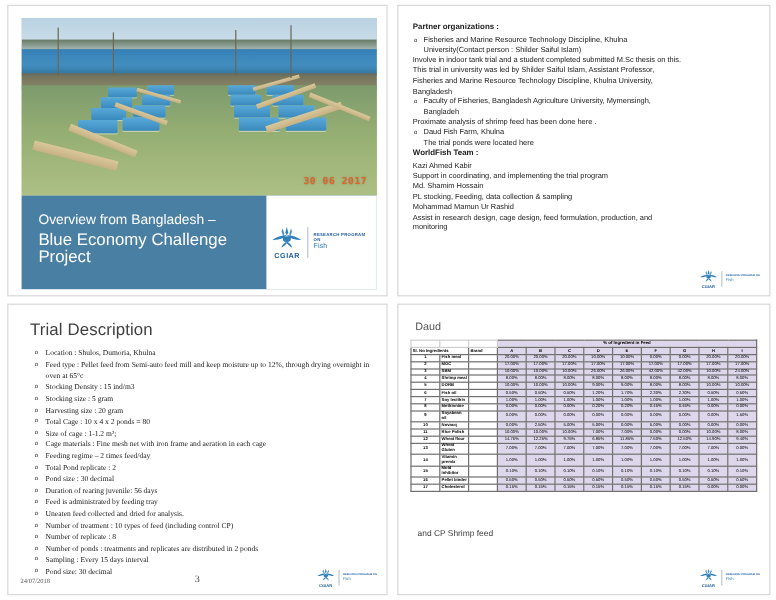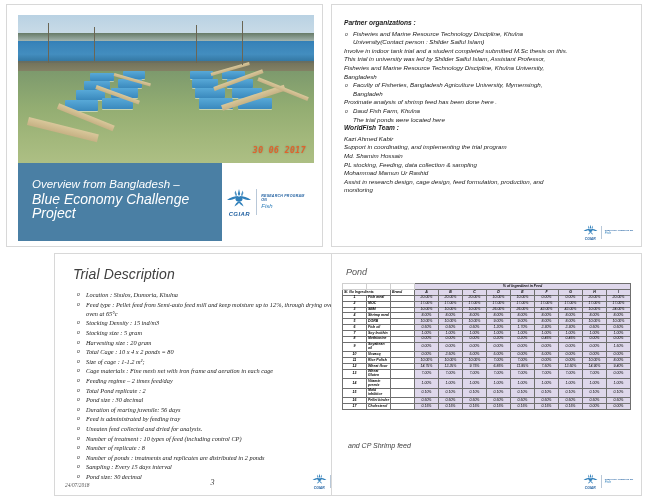--- a/index.html
+++ b/index.html
@@ -7,21 +7,20 @@
     margin: 0; padding: 0;
     width: 647px; height: 500px;
     background: #ffffff;
     font-family: "Liberation Sans", sans-serif;
     overflow: hidden;
   }
   #page {
     position: relative;
     width: 647px; height: 500px;
     background: #ffffff;
-    font-style: italic;
   }
   .slide {
     position: absolute;
     background: #ffffff;
     border: 1px solid #d8d8d8;
     overflow: hidden;
   }
   
   #slide-title { left: 6px; top: 4px; width: 317px; height: 243px; }
   .photo {
@@ -84,21 +83,21 @@
   .partners-body .bullet { padding-left:9px; position:relative; }
   .partners-body .bullet::before {
     content:"o"; position:absolute; left:1px; top:0; font-size:5px;
   }
   .partners-body .plain { padding-left:0; }
   .partners-body .indent { padding-left:9px; }
   .cgiar-corner {
     position:absolute; right:8px; bottom:5px; display:flex; align-items:center; gap:3px;
   }
   
-  #slide-trial { left: 6px; top: 253px; width: 317px; height: 243px; margin-left: 48px; }
+  #slide-trial { left: 6px; top: 253px; width: 317px; height: 243px; }
   .trial-title {
     padding: 12px 0 0 18px; font-size:14px; color:#404040; letter-spacing:.1px;
   }
   .trial-list {
     margin: 8px 0 0 0; padding: 0 10px 0 22px; list-style:none;
     font-family:"Liberation Serif", serif;
     font-size:6.3px; line-height:9.2px; color:#1a1a1a;
   }
   .trial-list li { position:relative; padding-left:9px; margin-bottom:0.4px; }
   .trial-list li::before { content:"o"; position:absolute; left:0; top:0; font-size:5px; font-family:"Liberation Sans",sans-serif; }
@@ -305,21 +304,21 @@
       </div>
       <div class="logo-divider" style="height:13px;"></div>
       <div class="logo-text">
         <span style="font-size:2.2px;font-weight:bold;color:#1f5fa0;display:block;">RESEARCH PROGRAM ON</span>
         <span style="font-size:3.4px;color:#2f7fba;display:block;">Fish</span>
       </div>
     </div>
   </div>
 
   <div class="slide" id="slide-feeds">
-    <div class="feeds-title">Pond</div>
+    <div class="feeds-title">Daud</div>
     <div class="tbl-wrap">
       <table class="feeds">
         <thead>
           <tr>
             <th class="blankcell"></th>
             <th class="blankcell"></th>
             <th class="blankcell"></th>
             <th class="spanhdr" colspan="9">% of Ingredient in Feed</th>
           </tr>
           <tr id="feeds-colhdr-row">

